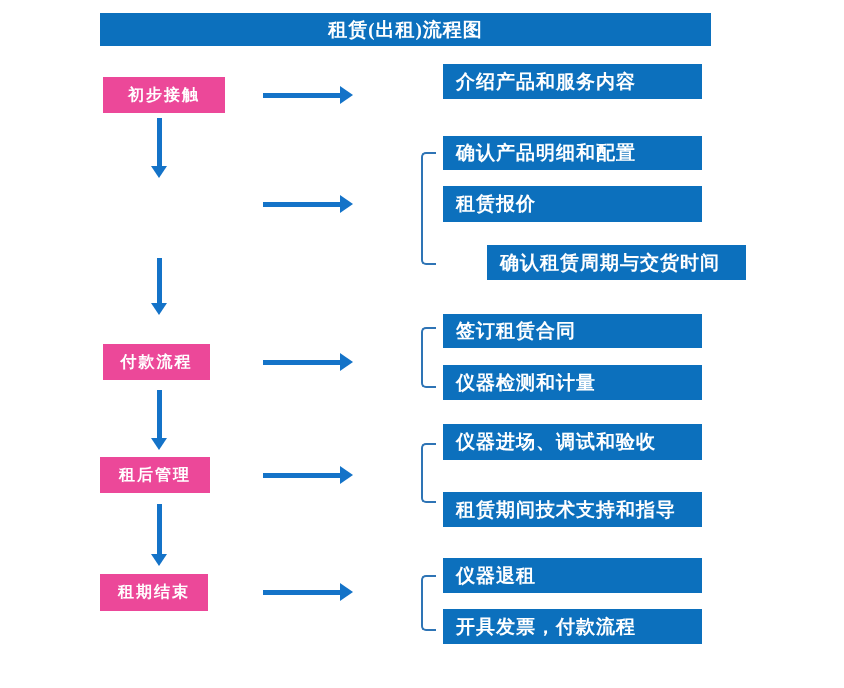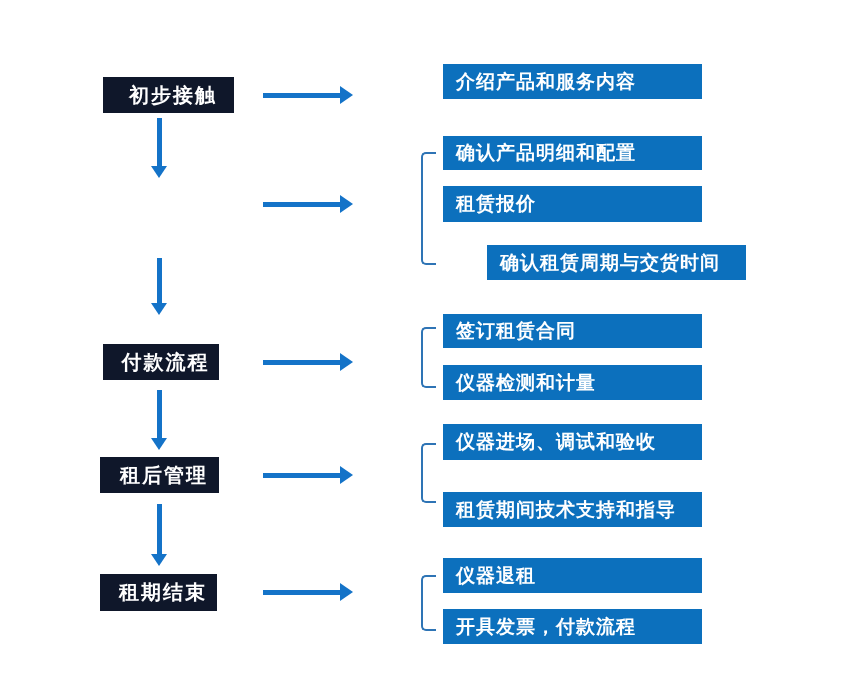--- a/index.html
+++ b/index.html
@@ -22,30 +22,29 @@
     background: #0C70BD;
     color: #ffffff;
     font-size: 19px;
     font-weight: bold;
     text-align: center;
     line-height: 33px;
     letter-spacing: 1px;
   }
   .lbox {
     position: absolute;
-    background: #0f172a;
+    background: #ec4899;
     color: #ffffff;
-    font-size: 20px;
+    font-size: 16px;
     font-weight: bold;
     text-align: center;
     letter-spacing: 2px;
     display: flex;
     align-items: center;
     justify-content: center;
-    padding-left: 9px;
   }
   .rbox {
     position: absolute;
     left: 443px;
     width: 246px;
     background: #0C70BD;
     color: #ffffff;
     font-size: 19px;
     font-weight: bold;
     padding-left: 13px;
@@ -103,20 +102,21 @@
     border-right: none;
     border-top-left-radius: 5px;
     border-bottom-left-radius: 5px;
   }
 </style>
 </head>
 <body>
 
 <div id="canvas">
 
+  <div class="banner">租赁(出租)流程图</div>
 
   <div class="lbox" style="left:103px; top:77px;  width:122px; height:36px;">初步接触</div>
   <div class="lbox" style="left:103px; top:344px; width:107px; height:36px;">付款流程</div>
   <div class="lbox" style="left:100px; top:457px; width:110px; height:36px;">租后管理</div>
   <div class="lbox" style="left:100px; top:574px; width:108px; height:37px;">租期结束</div>
 
   <div class="varrow" style="top:118px; height:60px;">
     <div class="shaft"></div>
     <div class="head"></div>
   </div>

